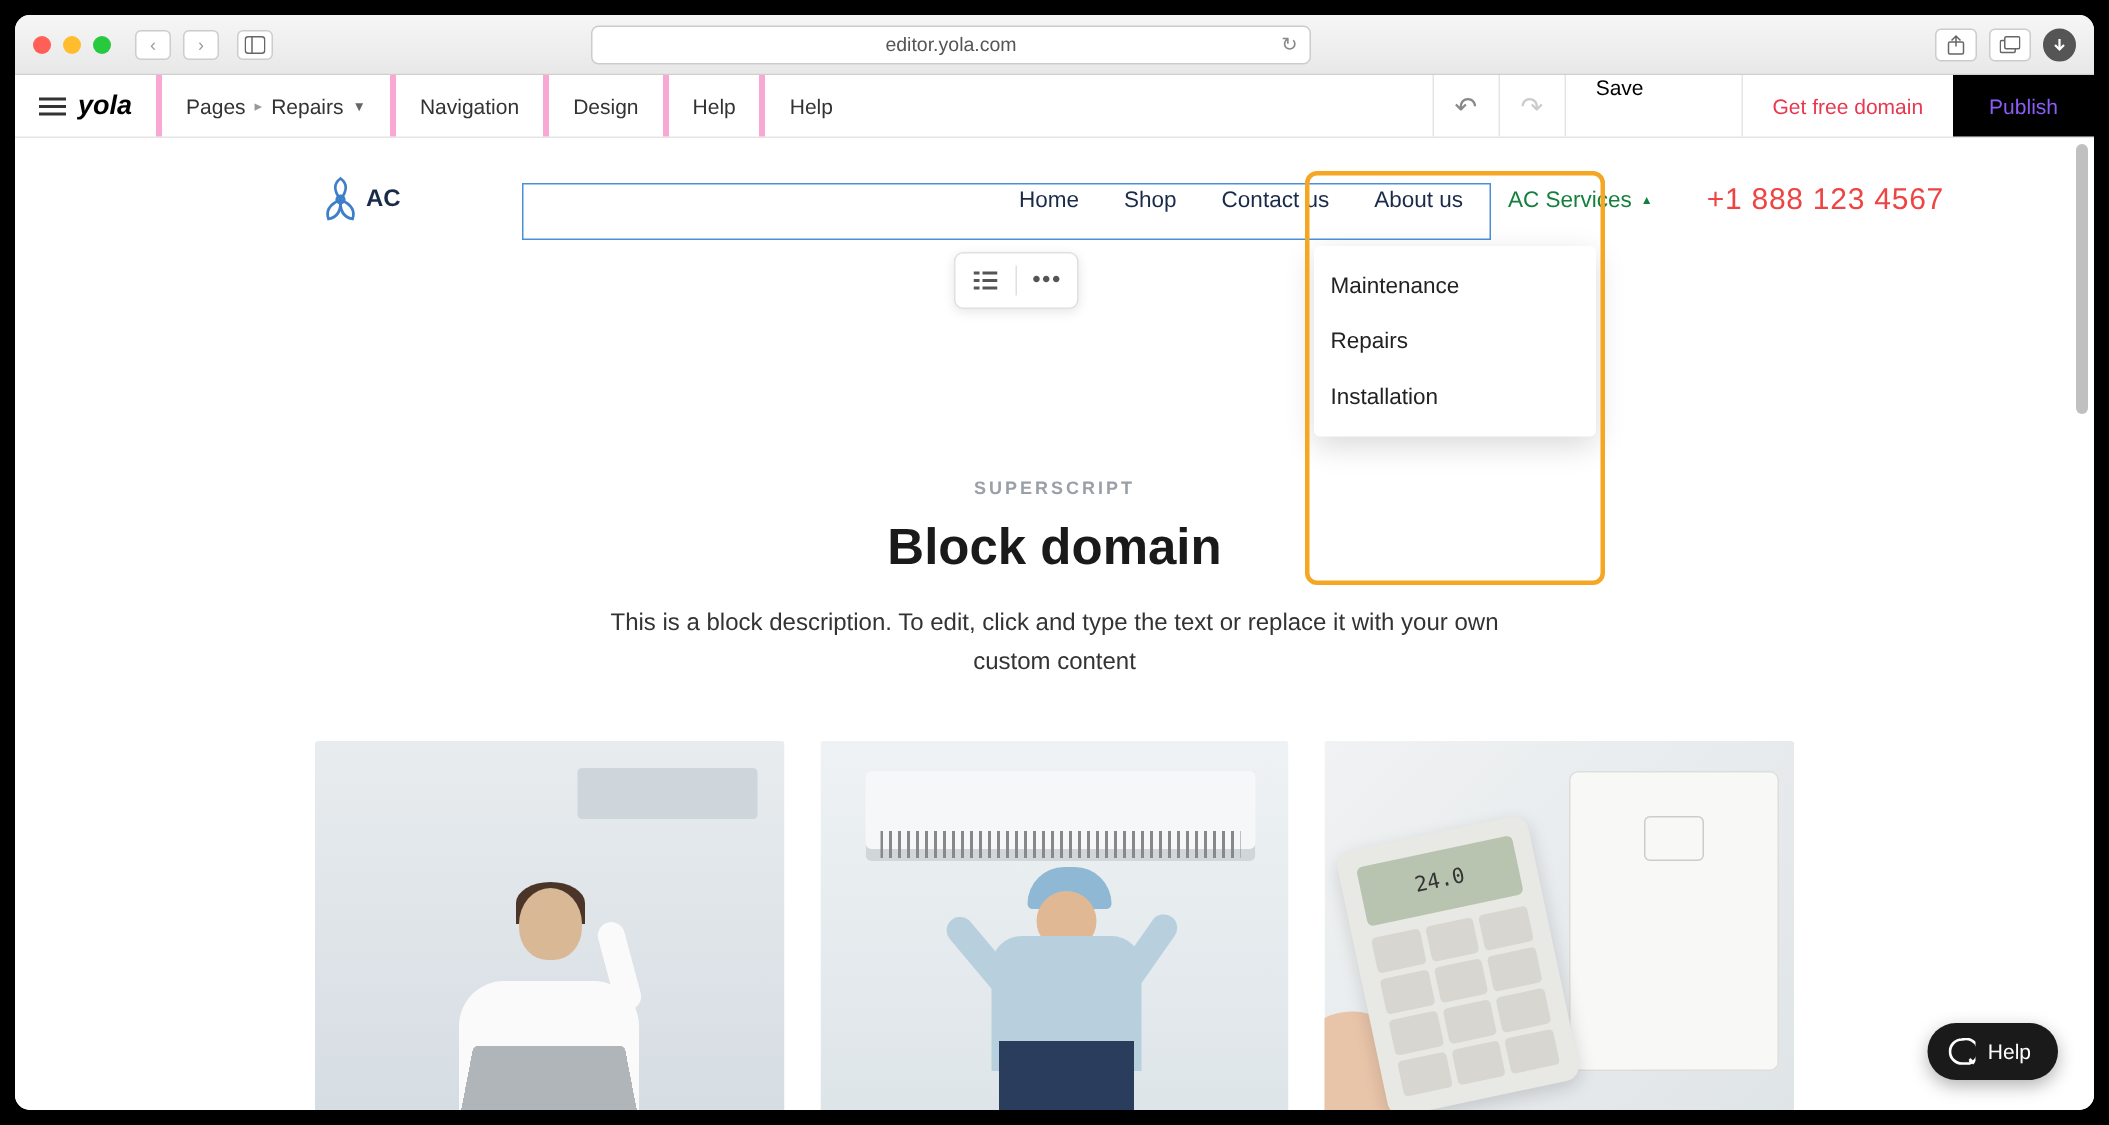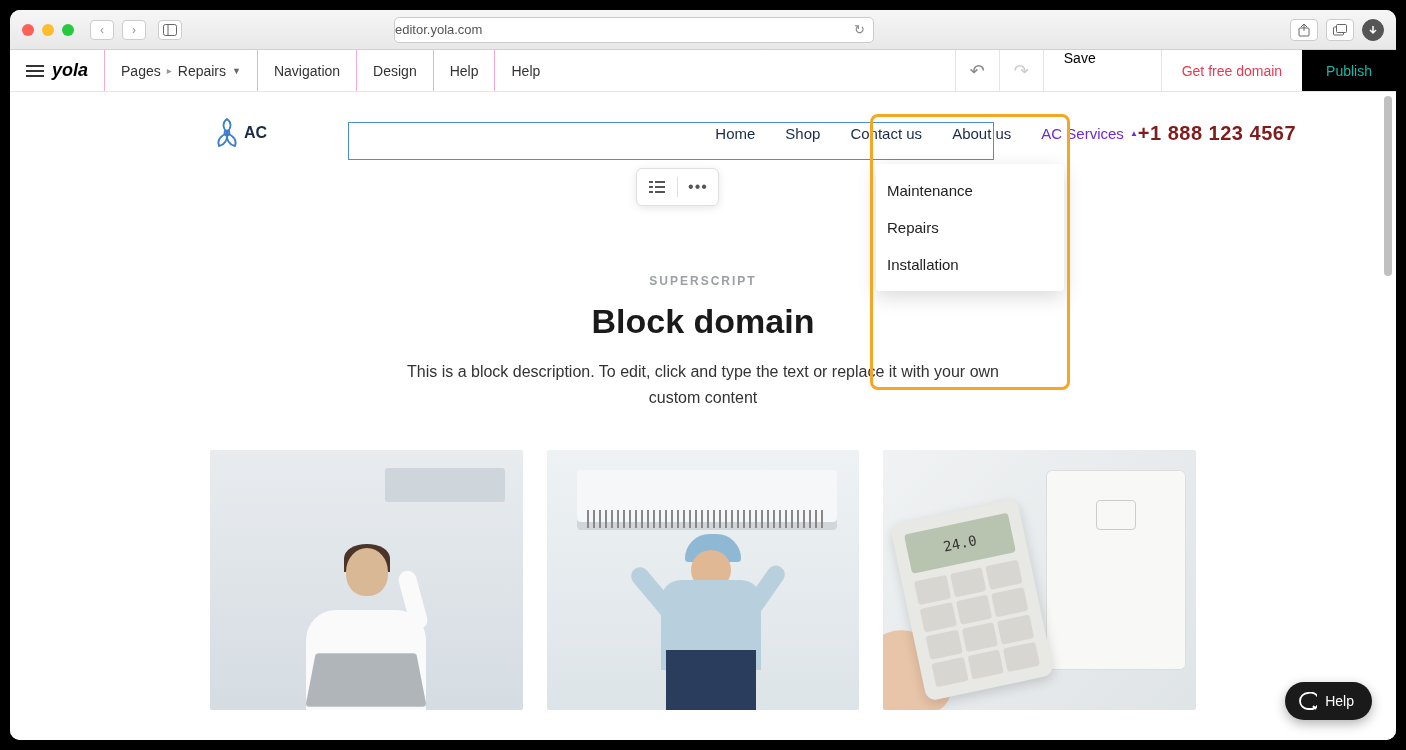--- a/index.html
+++ b/index.html
@@ -9,71 +9,71 @@
     
     
     .browser-chrome { height: 40px; background: linear-gradient(#f6f6f6, #e8e8e8); border-bottom: 1px solid #d0d0d0; display: flex; align-items: center; padding: 0 12px; gap: 8px; }
     .traffic-lights { display: flex; gap: 8px; margin-right: 8px; }
     .traffic-light { width: 12px; height: 12px; border-radius: 50%; }
     .tl-red { background: #ff5f56; }
     .tl-yellow { background: #ffbd2e; }
     .tl-green { background: #27c93f; }
     .nav-arrow { width: 24px; height: 20px; border: 1px solid #ccc; border-radius: 4px; display: flex; align-items: center; justify-content: center; color: #999; background: #fff; font-size: 12px; }
     .tabs-btn { width: 24px; height: 20px; border: 1px solid #ccc; border-radius: 4px; display: flex; align-items: center; justify-content: center; color: #666; background: #fff; margin-left: 4px; }
-    .url-bar { flex: 1; max-width: 480px; margin: 0 auto; height: 26px; background: #fff; border: 1px solid #ccc; border-radius: 5px; display: flex; align-items: center; justify-content: flex-start; font-size: 13px; color: #555; position: relative; }
+    .url-bar { flex: 1; max-width: 480px; margin: 0 auto; height: 26px; background: #fff; border: 1px solid #ccc; border-radius: 5px; display: flex; align-items: center; justify-content: center; font-size: 13px; color: #555; position: relative; }
     .url-refresh { position: absolute; right: 8px; color: #888; }
     .chrome-right { display: flex; gap: 8px; margin-left: auto; }
     .chrome-btn { width: 28px; height: 22px; border: 1px solid #ccc; border-radius: 4px; display: flex; align-items: center; justify-content: center; color: #666; background: #fff; font-size: 13px; }
     .chrome-btn.dark { background: #555; color: #fff; border-color: #555; border-radius: 50%; width: 22px; height: 22px; }
     
     
     .editor-toolbar { height: 42px; background: #fff; border-bottom: 1px solid #e5e5e5; display: flex; align-items: stretch; }
-    .tb-section { display: flex; align-items: center; padding: 0 16px; border-right: 1px solid #f9a8d4; font-size: 14px; color: #333; cursor: pointer; }
+    .tb-section { display: flex; align-items: center; padding: 0 16px; border-right: 4px solid #f9a8d4; font-size: 14px; color: #333; cursor: pointer; }
     .tb-section.no-border { border-right: none; }
     .hamburger { display: flex; flex-direction: column; gap: 3px; }
     .hamburger span { width: 18px; height: 2px; background: #333; }
     .yola-logo { font-weight: 700; font-size: 18px; color: #000; font-style: italic; margin-left: 8px; }
     .breadcrumb-sep { margin: 0 6px; color: #999; font-size: 10px; }
     .dropdown-caret { margin-left: 6px; font-size: 9px; color: #666; }
     .tb-spacer { flex: 1; }
     .tb-icon-btn { width: 44px; display: flex; align-items: center; justify-content: center; border-left: 1px solid #e5e5e5; color: #888; font-size: 18px; }
     .tb-save { padding: 0 20px; display: flex; border-left: 1px solid #e5e5e5; font-size: 14px; }
     .tb-domain { padding: 0 20px; display: flex; align-items: center; border-left: 1px solid #e5e5e5; color: #e8384f; font-size: 14px; font-weight: 500; margin-left: 45px; }
-    .tb-publish { padding: 0 24px; display: flex; align-items: center; background: #000; color: #14b8a6; font-size: 14px; font-weight: 500; }
+    .tb-publish { padding: 0 24px; display: flex; align-items: center; background: #000; color: #8b5cf6; font-size: 14px; font-weight: 500; }
     
     
     .canvas { position: relative; height: calc(100% - 82px); overflow: hidden; background: #fff; }
     .scrollbar-track { position: absolute; right: 2px; top: 0; width: 12px; height: 100%; }
     .scrollbar-thumb { position: absolute; right: 2px; top: 4px; width: 8px; height: 180px; background: #c0c0c0; border-radius: 4px; }
     
     .site-header { display: flex; align-items: center; padding: 24px 100px 24px 200px; position: relative; }
     .logo-wrap { display: flex; align-items: center; }
     .logo-icon { color: #3d7fc9; }
     .logo-text { font-weight: 700; font-size: 16px; color: #1a2b4a; }
     
     .nav-outline { position: absolute; left: 338px; top: 30px; width: 646px; height: 38px; border: 1px solid #4a90d9; pointer-events: none; }
-    .site-nav { display: flex; gap: 30px; margin-left: auto; padding: 8px 0; }
+    .site-nav { display: flex; gap: 30px; margin-left: auto; margin-right: 36px; padding: 8px 0; }
     .nav-item { font-size: 15px; color: #1a2b4a; font-weight: 500; cursor: pointer; display: flex; align-items: center; }
-    .nav-item.active { color: #6d28d9; }
+    .nav-item.active { color: #15803d; }
     .nav-caret { font-size: 8px; margin-left: 6px; }
-    .phone { font-size: 20px; font-weight: 700; color: #7f1d1d; letter-spacing: 0.5px; }
+    .phone { font-size: 20px; font-weight: 400; color: #ef4444; letter-spacing: 0.5px; }
     
     
     .float-toolbar { position: absolute; left: 626px; top: 76px; background: #fff; border: 1px solid #e0e0e0; border-radius: 6px; box-shadow: 0 2px 8px rgba(0,0,0,0.1); display: flex; padding: 6px; gap: 4px; }
     .ft-btn { width: 28px; height: 24px; display: flex; align-items: center; justify-content: center; color: #555; border-radius: 4px; }
     .ft-divider { width: 1px; background: #e0e0e0; margin: 2px 2px; }
     
     
     .highlight-box { position: absolute; left: 860px; top: 22px; width: 200px; height: 276px; border: 3px solid #f5a623; border-radius: 8px; pointer-events: none; z-index: 5; }
     .dropdown-panel { position: absolute; left: 866px; top: 72px; width: 188px; background: #fff; border-radius: 4px; box-shadow: 0 6px 20px rgba(0,0,0,0.15); padding: 8px 0; z-index: 4; }
     .dropdown-item { padding: 10px 11px; font-size: 15px; color: #222; cursor: pointer; }
     
     
     .content { text-align: center; padding: 100px 200px 0; }
-    .superscript { font-size: 12px; letter-spacing: 2px; color: #9aa0a6; font-weight: 600; margin-bottom: 14px; }
+    .superscript { font-size: 12px; letter-spacing: 2px; color: #9aa0a6; font-weight: 600; margin-bottom: 14px; margin-top: 44px; }
     .block-title { font-size: 34px; font-weight: 700; color: #1a1a1a; margin-bottom: 18px; }
     .block-desc { font-size: 16px; color: #333; line-height: 1.6; max-width: 640px; margin: 0 auto; }
     
     .cards { display: flex; gap: 24px; padding: 40px 200px 0; }
     .card { flex: 1; height: 260px; border-radius: 2px; overflow: hidden; position: relative; }
     .card-img { width: 100%; height: 100%; }
     
     
     .help-bubble { position: absolute; right: 24px; bottom: 20px; background: #1a1a1a; color: #fff; border-radius: 30px; padding: 10px 18px 10px 14px; display: flex; align-items: center; gap: 8px; font-size: 14px; font-weight: 500; box-shadow: 0 4px 12px rgba(0,0,0,0.3); }
     

